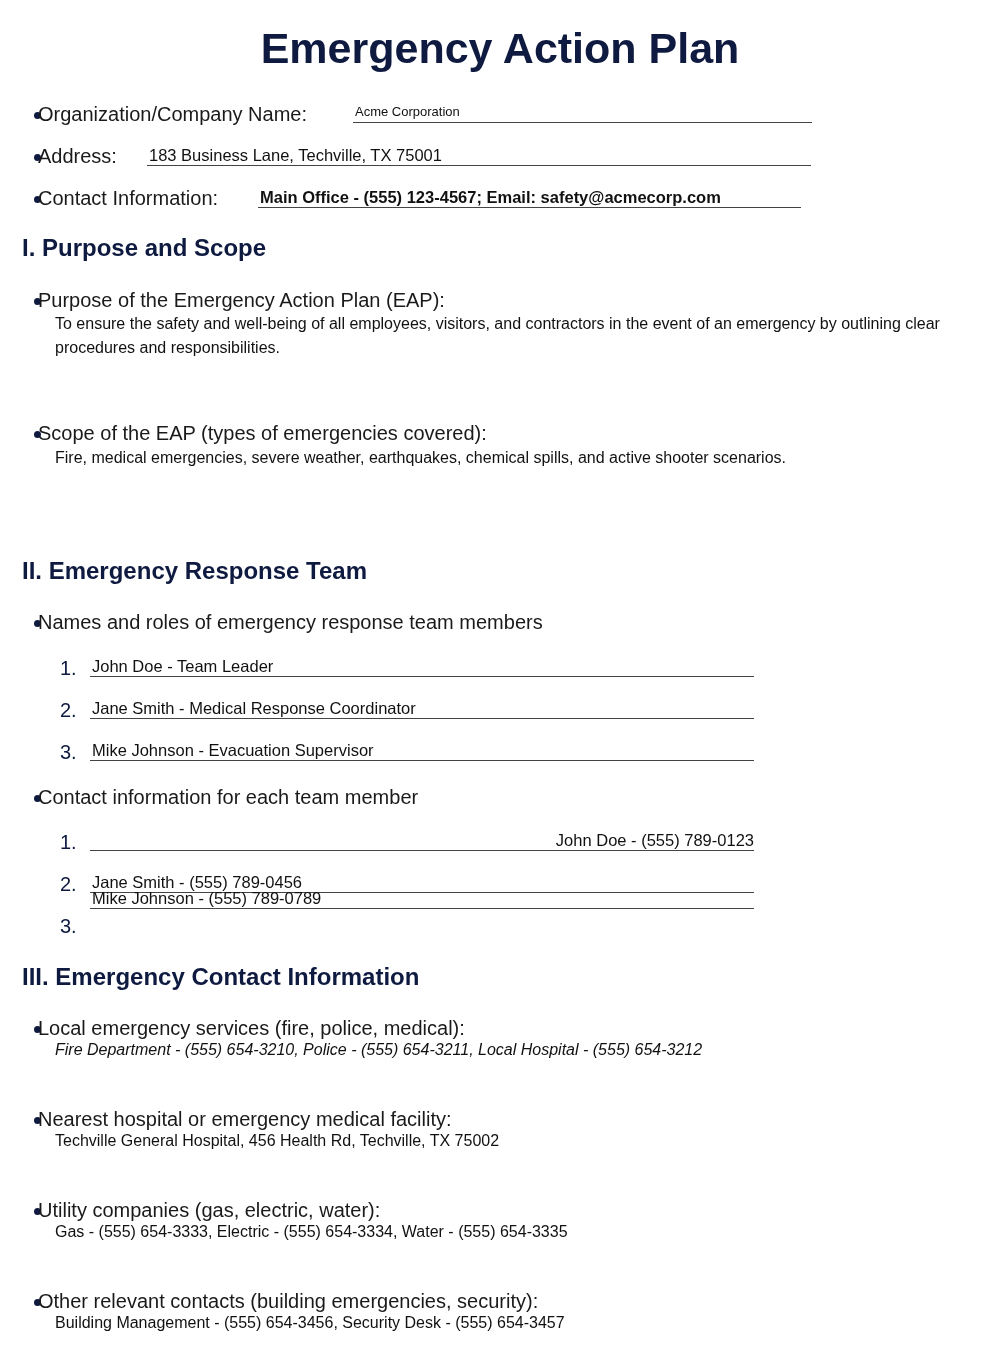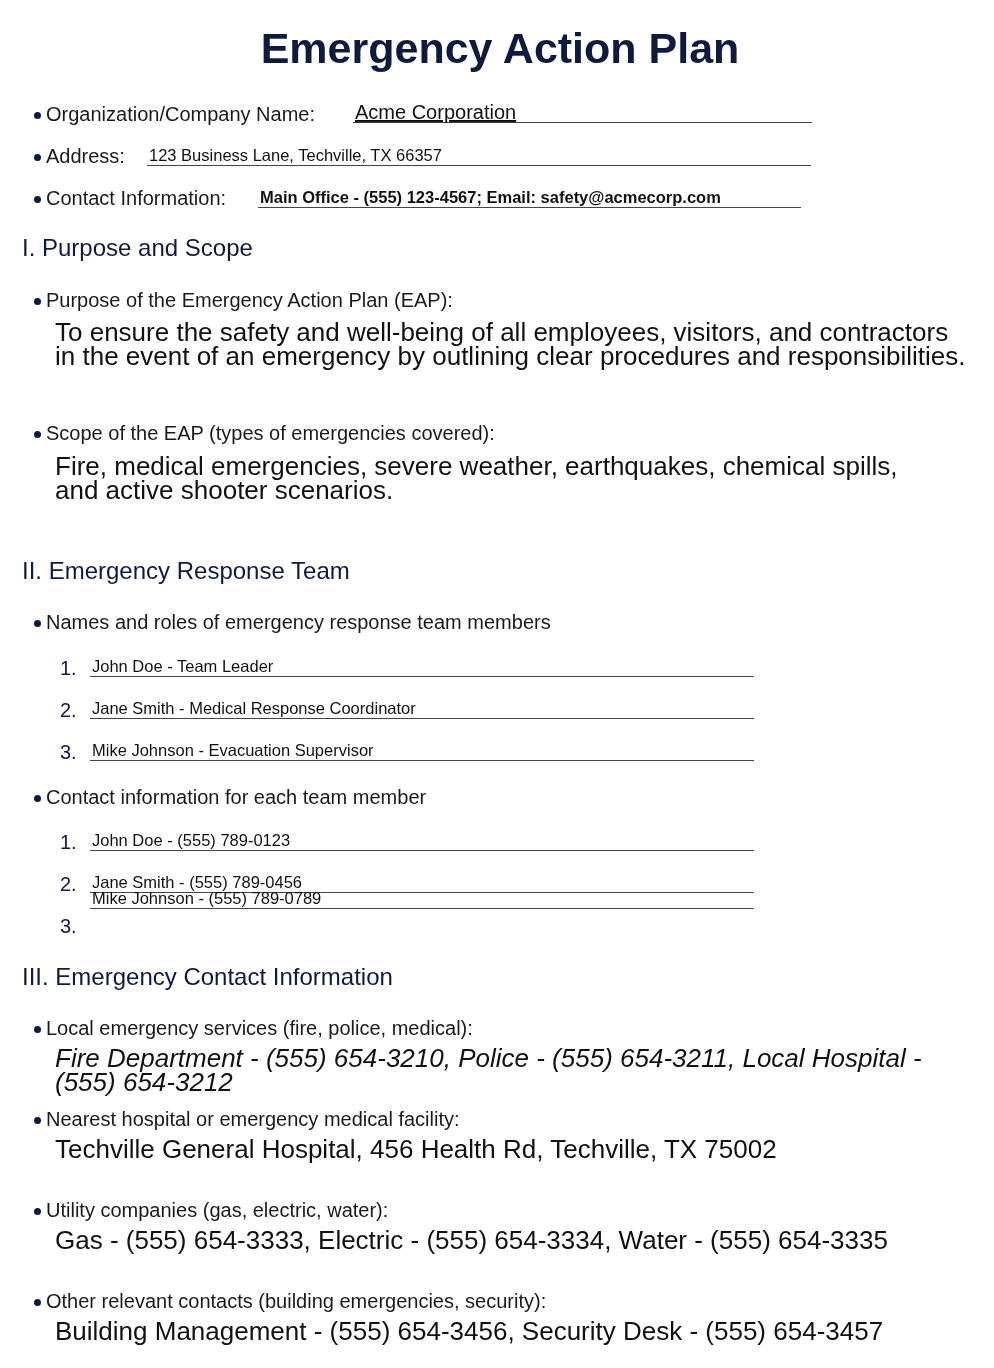--- a/index.html
+++ b/index.html
@@ -24,21 +24,21 @@
       font-size: 43px;
       font-weight: bold;
       color: #0f1a40;
       margin: 0;
       line-height: 52px;
     }
     .h2 {
       position: absolute;
       left: 22px;
       font-size: 24px;
-      font-weight: normal;
+      font-weight: bold;
       color: #0f1a40;
       margin: 0;
       line-height: 30px;
     }
     .bullet-row {
       position: absolute;
       left: 30px;
       font-size: 20px;
       line-height: 24px;
       color: #1a1a1a;
@@ -47,45 +47,43 @@
       position: absolute;
       left: 4px;
       top: 10px;
       width: 7px;
       height: 7px;
       border-radius: 50%;
       background: #0f1a40;
     }
     .bullet-text {
       position: absolute;
-      left: 16px;
+      left: 8px;
       top: 0;
       white-space: nowrap;
     }
     .field-line {
       position: absolute;
       border-bottom: 1.5px solid #444;
       font-size: 16.5px;
       line-height: 20px;
       color: #111;
       white-space: nowrap;
       padding-left: 2px;
     }
     .field-line.big {
-      font-size: 20px;
-      text-decoration: underline;
+      font-size: 13px;
     }
     .body-para {
       position: absolute;
       left: 55px;
       width: 920px;
-      font-size: 26px;
+      font-size: 16px;
       line-height: 24px;
       color: #111;
-      margin-top: 8px;
     }
     .ol-num {
       position: absolute;
       left: 60px;
       font-size: 20px;
       color: #0f1a40;
       line-height: 24px;
     }
   </style>
 </head>
@@ -96,21 +94,21 @@
 <div class="bullet-row" style="top:102px;">
   <span class="bullet-dot"></span>
   <span class="bullet-text">Organization/Company Name:</span>
 </div>
 <div class="field-line big" style="left:353px; top:102px; width:457px;">Acme Corporation</div>
 
 <div class="bullet-row" style="top:144px;">
   <span class="bullet-dot"></span>
   <span class="bullet-text">Address:</span>
 </div>
-<div class="field-line" style="left:147px; top:145px; width:662px;">123 Business Lane, Techville, TX 66357</div>
+<div class="field-line" style="left:147px; top:145px; width:662px;">183 Business Lane, Techville, TX 75001</div>
 
 <div class="bullet-row" style="top:186px;">
   <span class="bullet-dot"></span>
   <span class="bullet-text">Contact Information:</span>
 </div>
 <div class="field-line" style="left:258px; top:187px; width:541px;font-weight:bold;">Main Office - (555) 123-4567; Email: safety@acmecorp.com</div>
 
 <h2 class="h2" style="top:233px;">I. Purpose and Scope</h2>
 
 <div class="bullet-row" style="top:288px;">
@@ -140,21 +138,21 @@
 
 <span class="ol-num" style="top:740px;">3.</span>
 <div class="field-line" style="left:90px; top:740px; width:662px;">Mike Johnson - Evacuation Supervisor</div>
 
 <div class="bullet-row" style="top:785px;">
   <span class="bullet-dot"></span>
   <span class="bullet-text">Contact information for each team member</span>
 </div>
 
 <span class="ol-num" style="top:830px;">1.</span>
-<div class="field-line" style="left:90px; top:830px; width:662px;">John Doe - (555) 789-0123</div>
+<div class="field-line" style="left:90px; top:830px; width:662px;text-align:right;">John Doe - (555) 789-0123</div>
 
 <span class="ol-num" style="top:872px;">2.</span>
 <div class="field-line" style="left:90px; top:872px; width:662px;">Jane Smith - (555) 789-0456</div>
 
 <span class="ol-num" style="top:914px;">3.</span>
 <div class="field-line" style="left:90px; top:888px; width:662px;">Mike Johnson - (555) 789-0789</div>
 
 <h2 class="h2" style="top:962px;">III. Emergency Contact Information</h2>
 
 <div class="bullet-row" style="top:1016px;">

